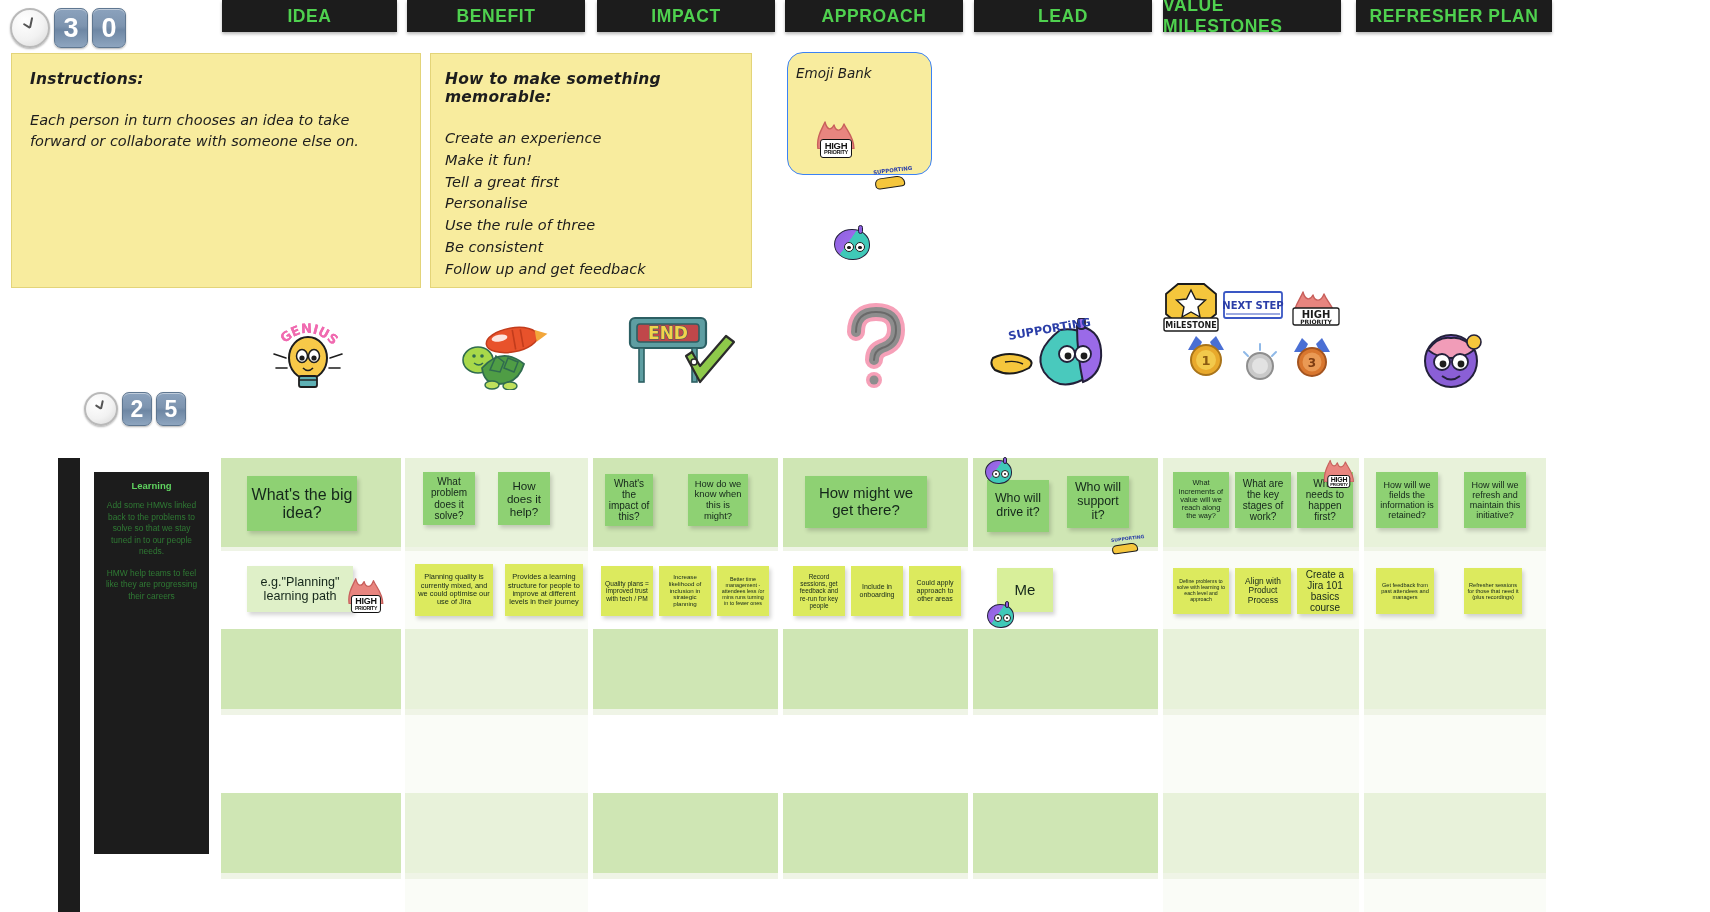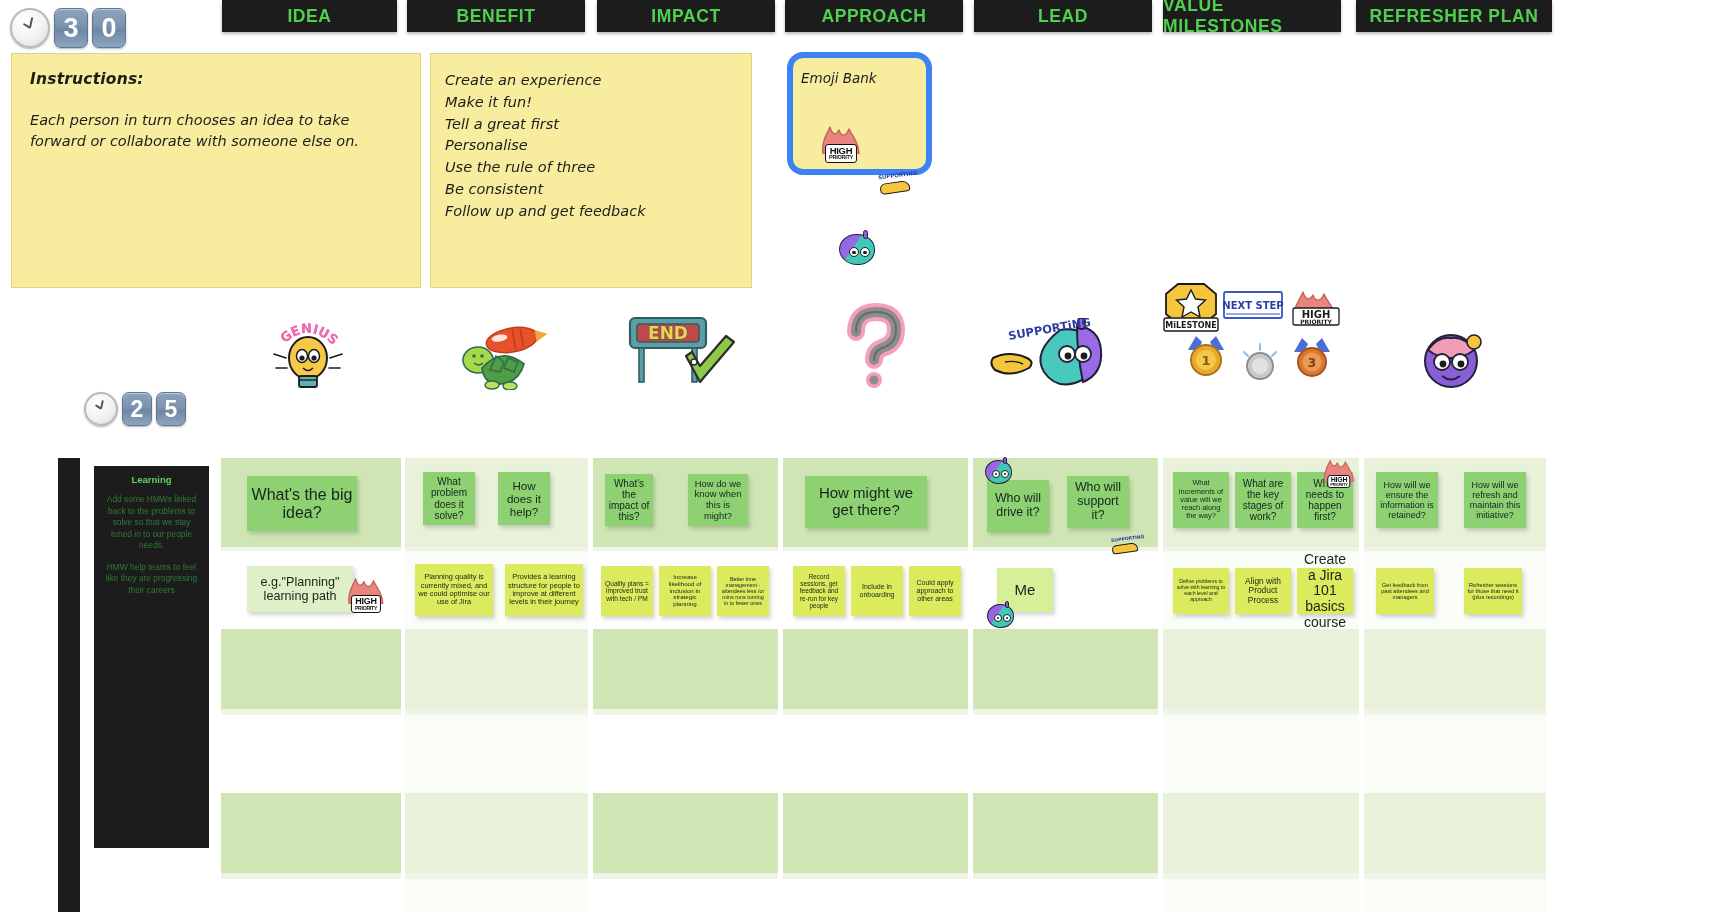--- a/index.html
+++ b/index.html
@@ -57,21 +57,21 @@
   }
   #note-instructions { left: 11px; top: 53px; width: 410px; height: 235px; padding: 16px 18px; }
   #note-memorable   { left: 430px; top: 53px; width: 322px; height: 235px; padding: 16px 14px; }
   .note-title { font-size: 15.5px; font-weight: 600; letter-spacing: .2px; margin-bottom: 22px; }
   .note-p { font-size: 14.5px; line-height: 21px; margin-bottom: 18px; }
   .note-li { font-size: 14.5px; line-height: 21.8px; }
 
   
   #emoji-bank {
     position: absolute; left: 787px; top: 52px; width: 145px; height: 123px;
-    background: #f8ec9e; border: 6px solid #3b82f6; border-radius: 16px;
+    background: #f8ec9e; border: 1px solid #3b82f6; border-radius: 16px;
   }
   #emoji-bank .eb-title {
     font-family: "DejaVu Sans", sans-serif; font-style: italic;
     font-size: 13.5px; color: #1d1d1d; padding: 12px 0 0 8px;
   }
 
   
   .sticker { position: absolute; }
   .stk-fire { position: relative; }
   .stk-fire .flame { display:block; }
@@ -115,21 +115,21 @@
     box-shadow: 0 2px 3px rgba(0,0,0,.28);
   }
   .col-head span {
     color: #4fd14f; font-weight: 700; font-size: 17.5px; letter-spacing: .6px;
   }
 
   
   #grid { position: absolute; left: 58px; top: 458px; width: 1488px; height: 454px; }
   .rail { position: absolute; top: 0; width: 22px; height: 454px; background: #1c1c1c; }
   .learning-panel {
-    position: absolute; left: 36px; top: 8px; width: 115px; height: 382px;
+    position: absolute; left: 36px; top: 14px; width: 115px; height: 382px;
     background: #1c1c1c; padding: 8px 7px 12px 7px; text-align: center;
   }
   .learning-title { color:#5fd35f; font-size: 9.5px; font-weight: 700; margin-bottom: 9px; }
   .learning-p { color:#2f7a34; font-size: 8.4px; line-height: 11.5px; margin-bottom: 10px; }
 
   .cols { position: absolute; left: 163px; top: 0; width: 1325px; height: 454px; }
   .col { position: absolute; top: 0; height: 454px; }
   .col .band { position: absolute; left: 0; width: 100%; }
   .band-a { top: 0;   height: 89px;  background:#cfe6b4; }
   .band-b { top: 89px;  height: 4px; background:#eff4e6; }
@@ -167,20 +167,21 @@
     <div class="digit">3</div>
     <div class="digit">0</div>
   </div>
 
   <div class="note-yellow" id="note-instructions">
     <div class="note-title">Instructions:</div>
     <div class="note-p">Each person in turn chooses an idea to take forward or collaborate with someone else on.</div>
   </div>
 
   <div class="note-yellow" id="note-memorable">
+    <div class="note-title">How to make something memorable:</div>
     <div class="note-li">Create an experience</div>
     <div class="note-li">Make it fun!</div>
     <div class="note-li">Tell a great first</div>
     <div class="note-li">Personalise</div>
     <div class="note-li">Use the rule of three</div>
     <div class="note-li">Be consistent</div>
     <div class="note-li">Follow up and get feedback</div>
   </div>
 
   <div id="emoji-bank">
@@ -556,37 +557,37 @@
             <div class="fire-hi" style="font-size:7px;">HIGH</div>
             <div class="fire-lo" style="font-size:4.2px;">PRIORITY</div>
           </div>
         </div>
         <div class="sticky lime" style="left:10px; top:110px; width:56px; height:46px; font-size:5.2px;">
           <span>Define problems to solve with learning to each level and approach</span>
           </div>
         <div class="sticky lime" style="left:72px; top:110px; width:56px; height:46px; font-size:8.4px;">
           <span>Align with Product Process</span>
           </div>
-        <div class="sticky lime" style="left:134px; top:110px; width:56px; height:46px; font-size:14px;">
+        <div class="sticky lime" style="left:134px; top:110px; width:56px; height:46px; font-size:10px;">
           <span>Create a Jira 101 basics course</span>
           </div>
       </div>
 
       <div class="col light" style="left:1143px; width:182px;">
         <div class="band band-a"></div>
           <div class="band band-b"></div>
           <div class="band band-c"></div>
         <div class="band band-d"></div>
           <div class="band band-e"></div>
           <div class="band band-f"></div>
         <div class="band band-g"></div>
           <div class="band band-h"></div>
           <div class="band band-i"></div>
         <div class="sticky green" style="left:12px; top:14px; width:62px; height:56px; font-size:9px;">
-          <span>How will we ensure the information is retained?</span>
+          <span>How will we fields the information is retained?</span>
           </div>
         <div class="sticky green" style="left:100px; top:14px; width:62px; height:56px; font-size:9px;">
           <span>How will we refresh and maintain this initiative?</span>
           </div>
         <div class="sticky lime" style="left:12px; top:110px; width:58px; height:46px; font-size:5.6px;">
           <span>Get feedback from past attendees and managers</span>
           </div>
         <div class="sticky lime" style="left:100px; top:110px; width:58px; height:46px; font-size:5.6px;">
           <span>Refresher sessions for those that need it (plus recordings)</span>
           </div>

